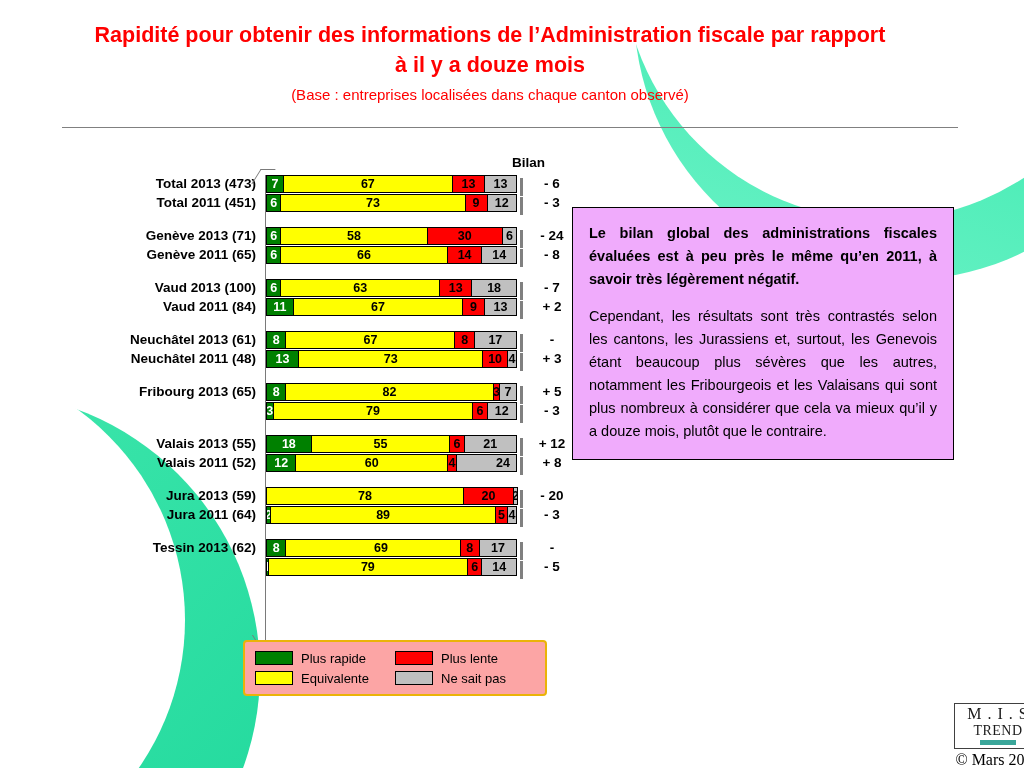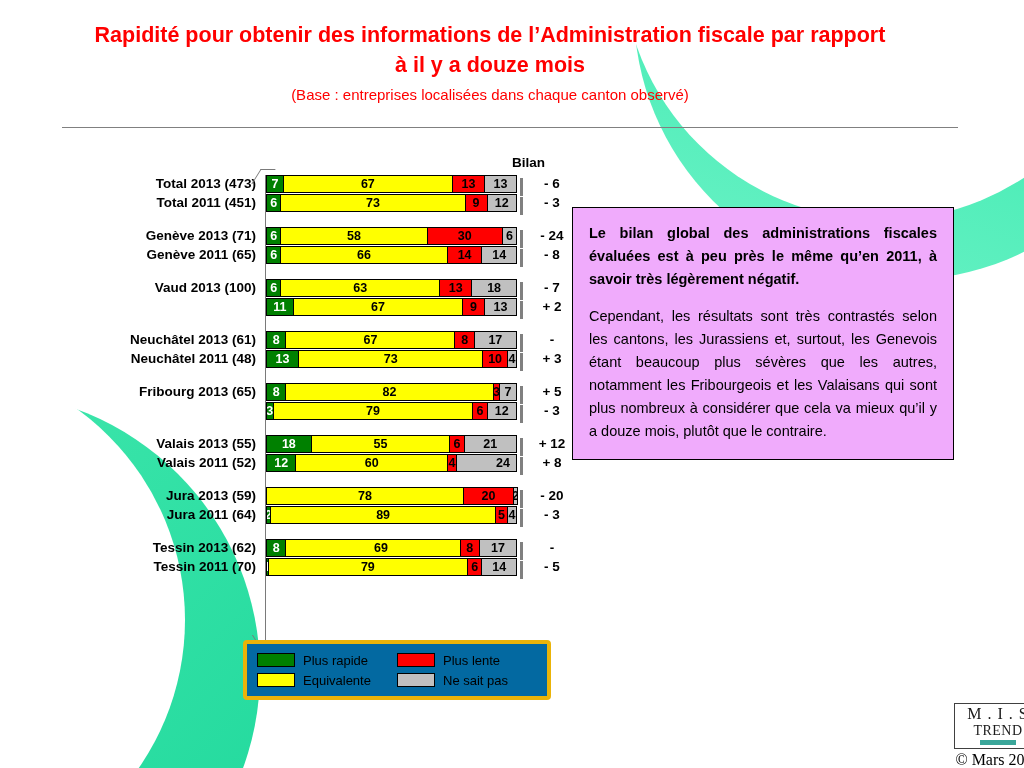--- a/index.html
+++ b/index.html
@@ -213,23 +213,23 @@
     color: #000000;
     line-height: 18px;
   }
 
   
   #legend {
     position: absolute;
     left: 243px;
     top: 640px;
     z-index: 5;
-    border: 4px solid #eab308;
+    border: 2px solid #eab308;
     border-radius: 4px;
-    background: #0369a1;
+    background: #fca5a5;
     padding: 6px 10px 6px 10px;
   }
   .legend-row {
     display: flex;
     align-items: center;
     height: 20px;
   }
   .legend-item {
     display: flex;
     align-items: center;
@@ -384,20 +384,21 @@
         <div class="bar-track">
           <div class="seg seg-green" style="width: 6%;">6</div>
           <div class="seg seg-yellow" style="width: 63%;">63</div>
           <div class="seg seg-red" style="width: 13%;">13</div>
           <div class="seg seg-grey" style="width: 18%;">18</div>
           <div class="seg-shadow"></div>
         </div>
         <div class="bilan">- 7</div>
       </div>
       <div class="row">
+        <div class="row-label">Vaud 2011 (84)</div>
         <div class="bar-track">
           <div class="seg seg-green" style="width: 11%;">11</div>
           <div class="seg seg-yellow" style="width: 67%;">67</div>
           <div class="seg seg-red" style="width: 9%;">9</div>
           <div class="seg seg-grey" style="width: 13%;">13</div>
           <div class="seg-shadow"></div>
         </div>
         <div class="bilan">+ 2</div>
       </div>
       <div class="group-gap"></div>
@@ -496,21 +497,20 @@
         <div class="bar-track">
           <div class="seg seg-green" style="width: 8%;">8</div>
           <div class="seg seg-yellow" style="width: 69%; padding-left: 16px;">69</div>
           <div class="seg seg-red" style="width: 8%;">8</div>
           <div class="seg seg-grey" style="width: 15%;">17</div>
           <div class="seg-shadow"></div>
         </div>
         <div class="bilan">-</div>
       </div>
       <div class="row">
-        <div class="row-label">Tessin 2011 (70)</div>
         <div class="bar-track">
           <div class="seg seg-green" style="width: 1%;">1</div>
           <div class="seg seg-yellow" style="width: 79%;">79</div>
           <div class="seg seg-red" style="width: 6%;">6</div>
           <div class="seg seg-grey" style="width: 14%;">14</div>
           <div class="seg-shadow"></div>
         </div>
         <div class="bilan">- 5</div>
       </div>
     </div>

